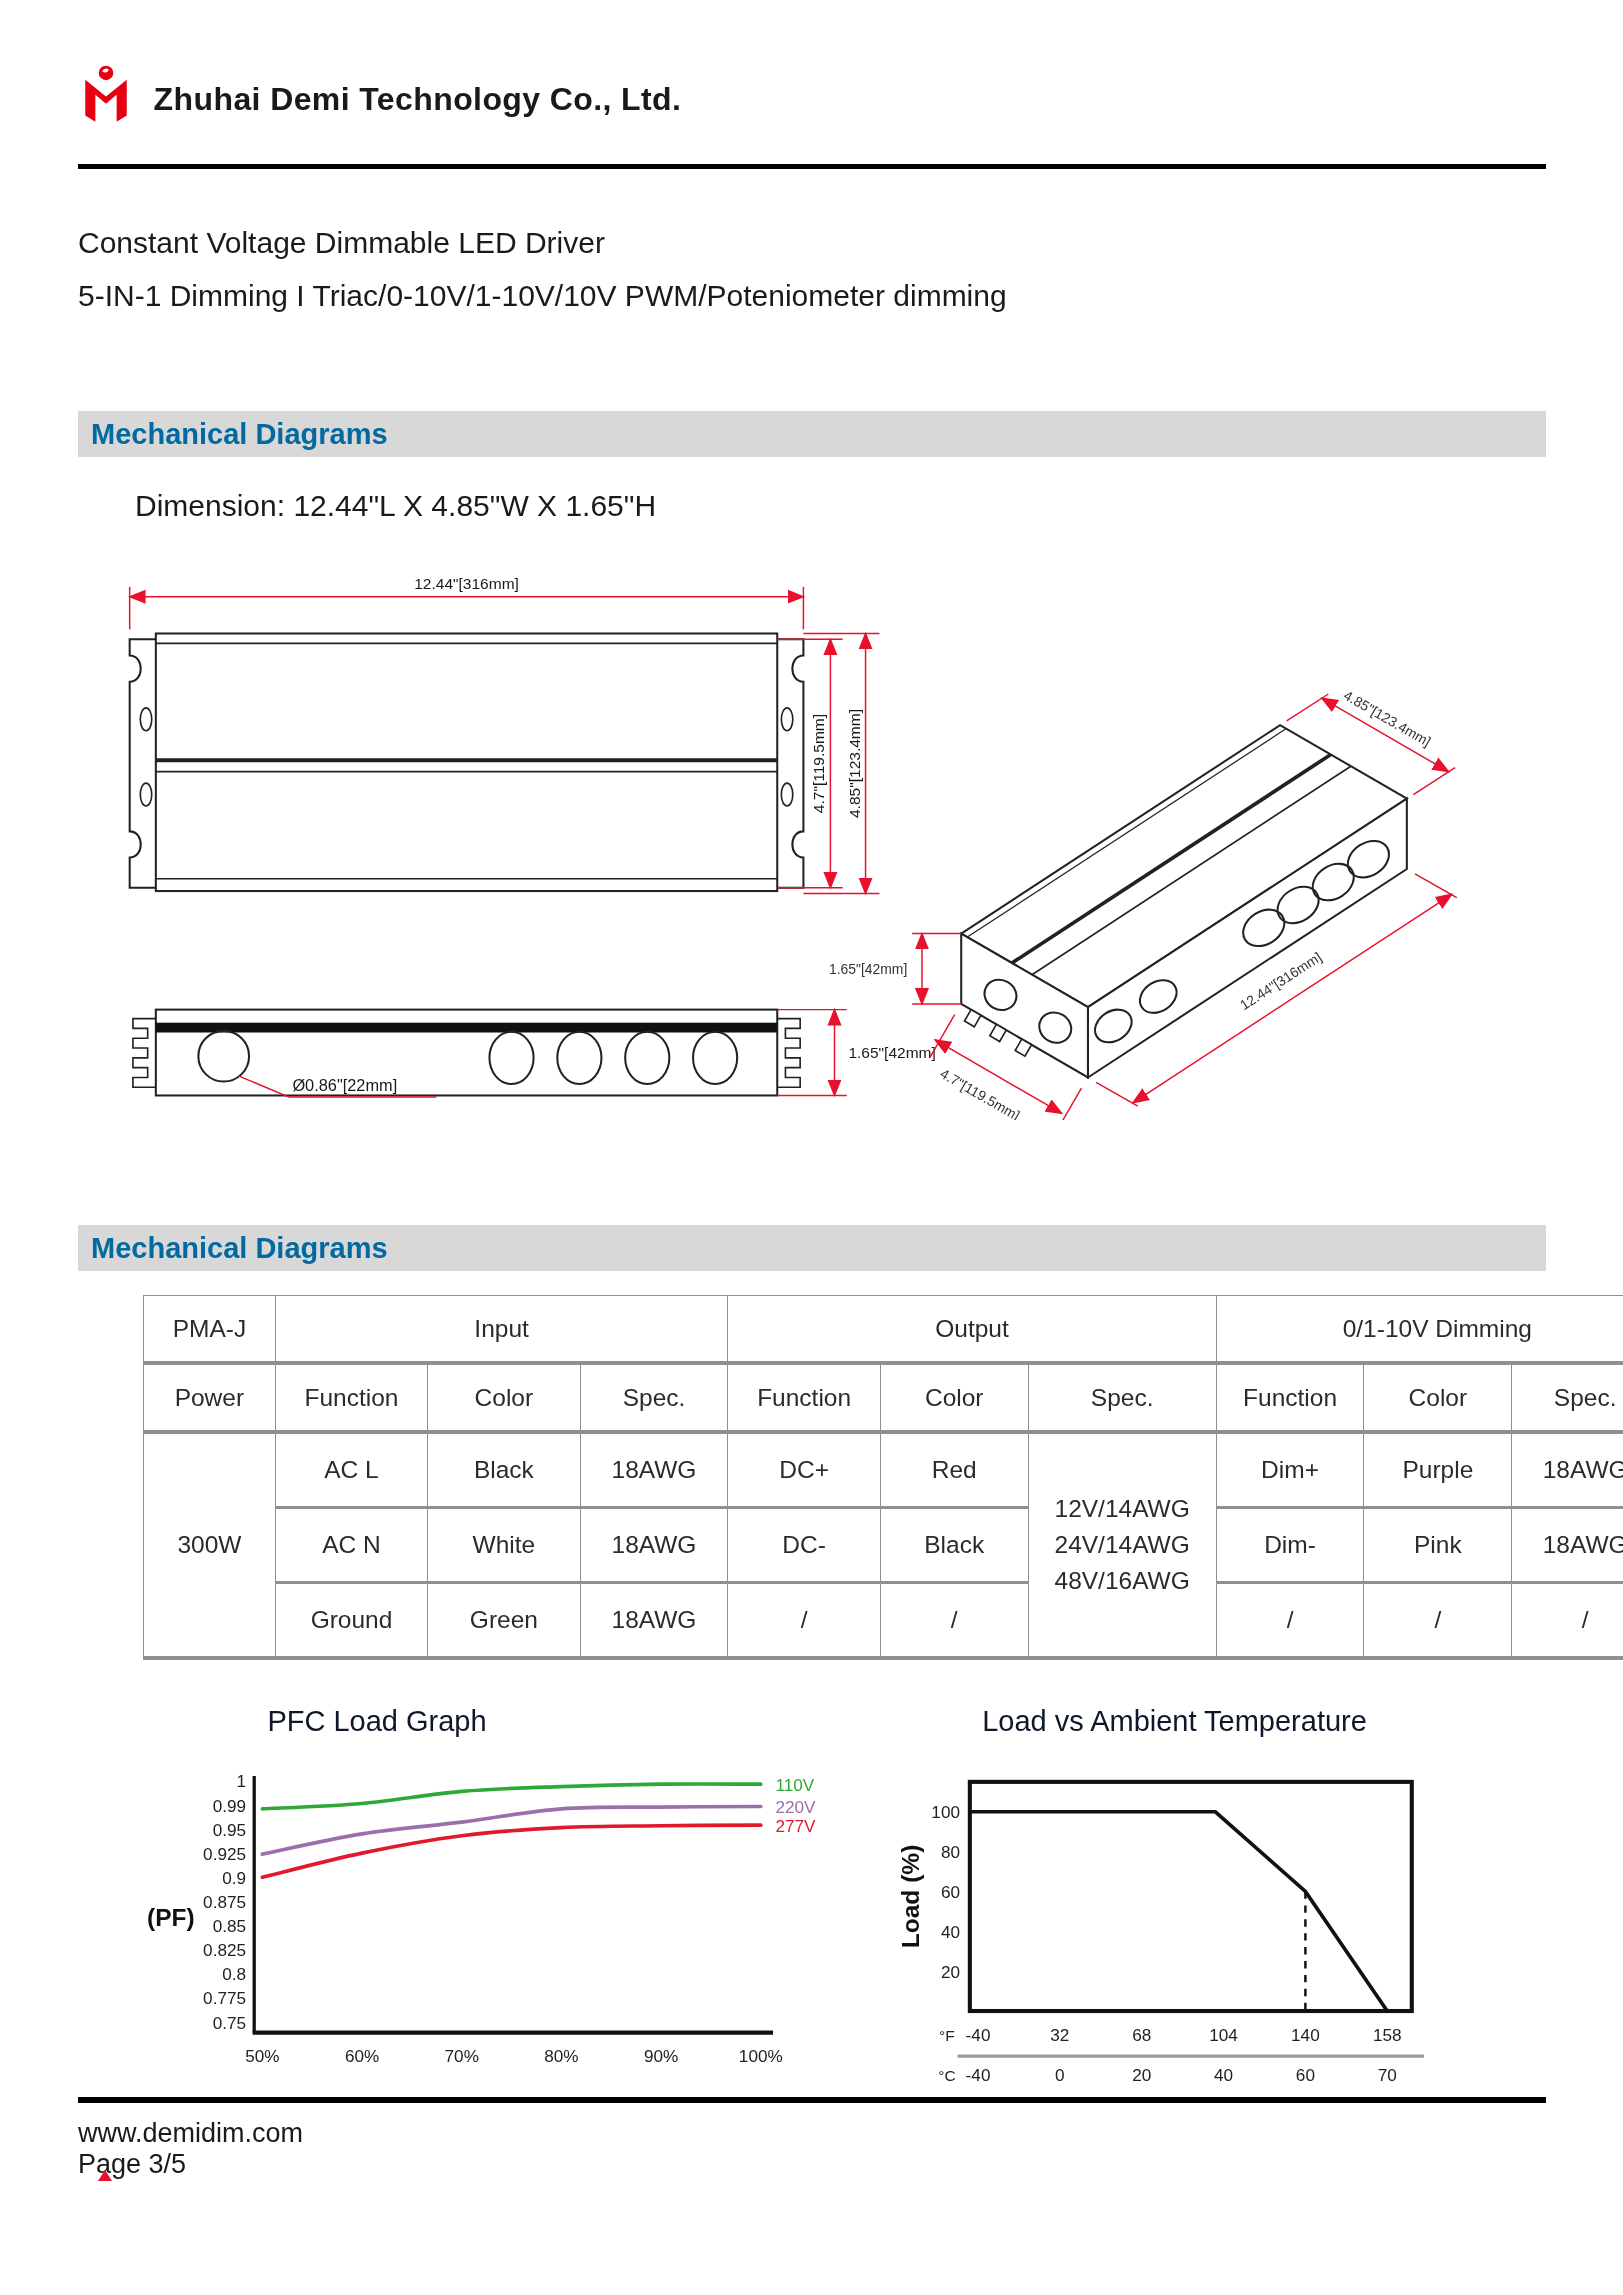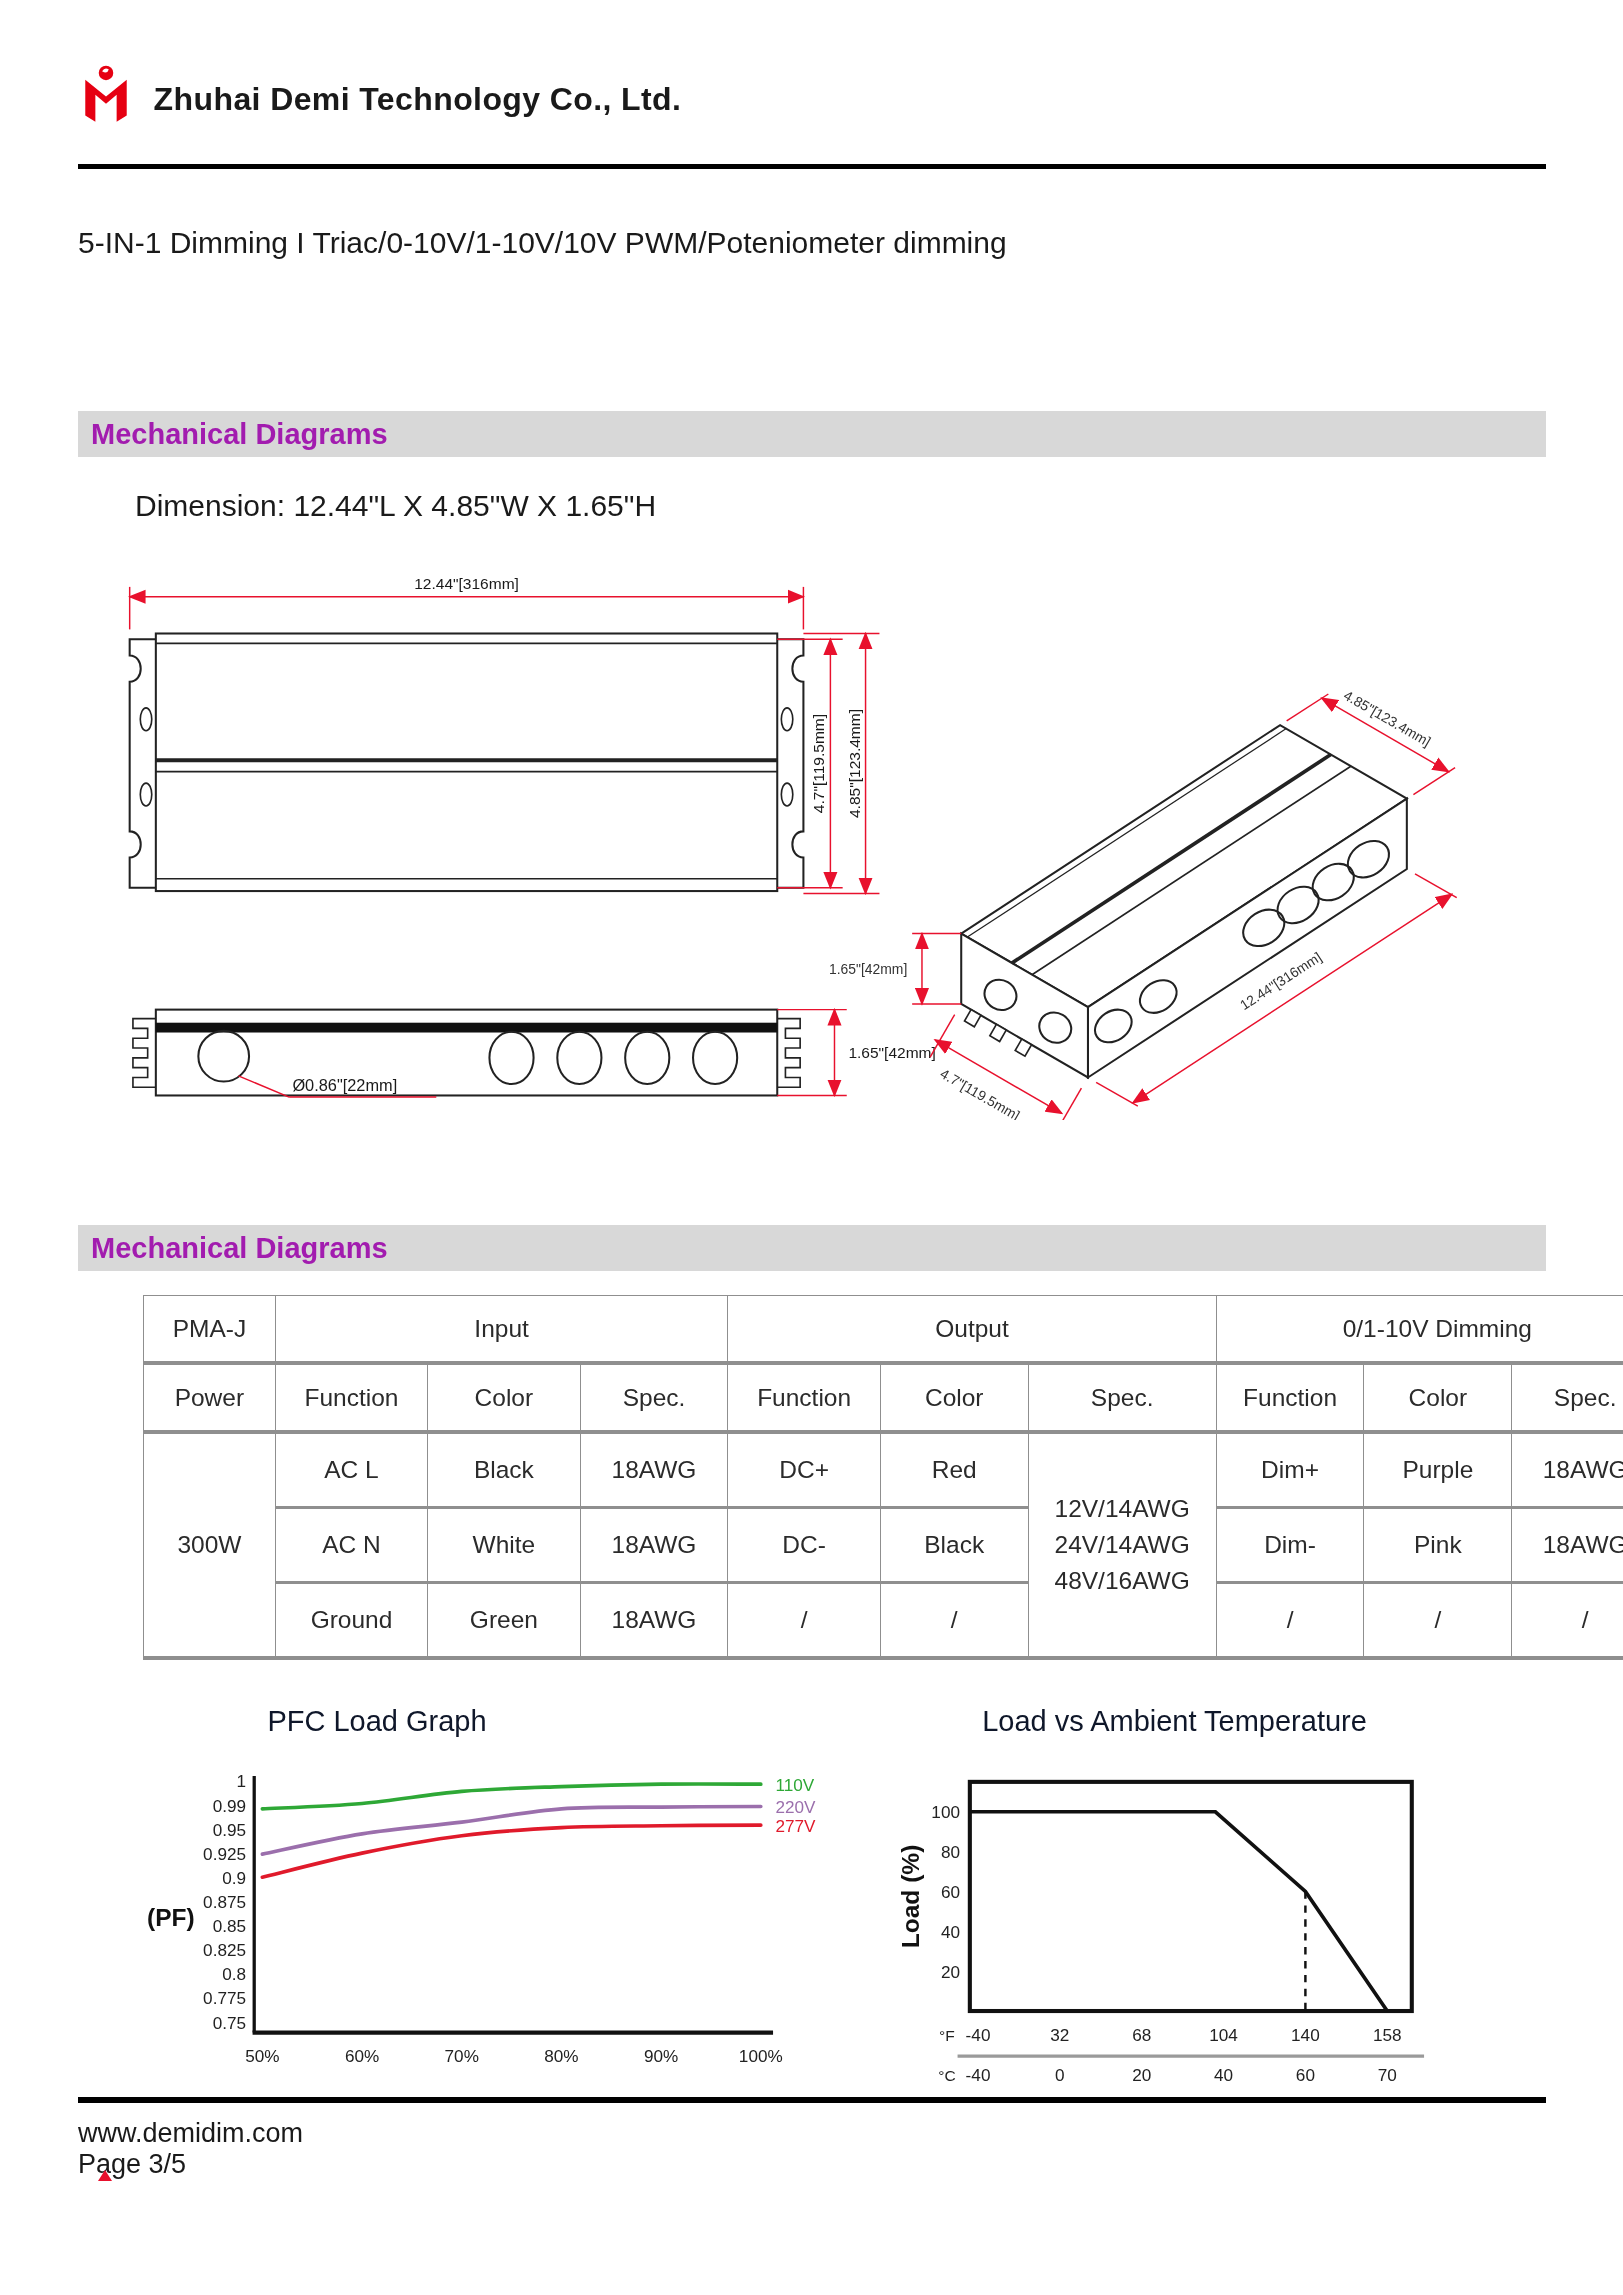--- a/index.html
+++ b/index.html
@@ -10,21 +10,21 @@
           padding-bottom:30px;display:flex;align-items:center;gap:19.6px;box-sizing:border-box;}
   .company{font-size:32px;font-weight:bold;letter-spacing:0.4px;}
   
   .titleblock{position:absolute;left:78px;top:206px;width:1468px;}
   .titlerow{display:flex;justify-content:space-between;align-items:baseline;}
   .product{font-size:36px;font-weight:bold;}
   .sheet{font-size:32px;font-weight:bold;}
   .sub{font-size:30px;margin-top:19.6px;}
   
   .secbar{position:absolute;left:78px;width:1468px;height:46px;background:#d8d8d8;
-          font-size:29px;font-weight:bold;line-height:46px;padding-left:13px;box-sizing:border-box;color:#a21caf;}
+          font-size:29px;font-weight:bold;line-height:46px;padding-left:13px;box-sizing:border-box;color:#0369a1;}
   .bar1{top:411px;} .bar2{top:1225px;}
   .dimnote{position:absolute;left:135px;top:489px;font-size:30px;}
   
   .drawings{position:absolute;left:78px;top:564px;}
   .drawings text{font-family:"Liberation Sans",sans-serif;}
   
   .wtable{position:absolute;left:143px;top:1295px;width:1516px;border-collapse:collapse;
           table-layout:fixed;font-size:24.5px;text-align:center;color:#2b2b2b;}
   .wtable td{border:1.6px solid #8f8f8f;padding:0;}
   .hrow td{height:65px;}
@@ -56,20 +56,21 @@
     <svg width="56" height="70" viewBox="0 0 100 125">
       <circle cx="50" cy="16" r="13" fill="#e60012"></circle>
       <path d="M43,13 q5,-8 12,-3 q-3,9 -12,3 z" fill="#fff"></path>
       <polygon points="13,28 13,92 31,103 31,55 50,71 69,55 69,103 87,92 87,28 50,58" fill="#e60012"></polygon>
       <polygon points="40,80 60,80 50,106" fill="#fff"></polygon>
     </svg>
     <span class="company">Zhuhai Demi Technology Co., Ltd.</span>
   </div>
 
   <div class="titleblock">
+    <div class="sub">Constant Voltage Dimmable LED Driver</div>
     <div class="sub">5-IN-1 Dimming I Triac/0-10V/1-10V/10V PWM/Poteniometer dimming</div>
   </div>
 
   <div class="secbar bar1">Mechanical Diagrams</div>
 
   <div class="dimnote">Dimension: 12.44"L X 4.85"W X 1.65"H</div>
 
   <svg class="drawings" width="1468" height="556" viewBox="0 0 1795 680">
     <defs>
       <marker id="ra" viewBox="0 0 10 8" refX="9" refY="4" markerWidth="12" markerHeight="10" orient="auto-start-reverse">

